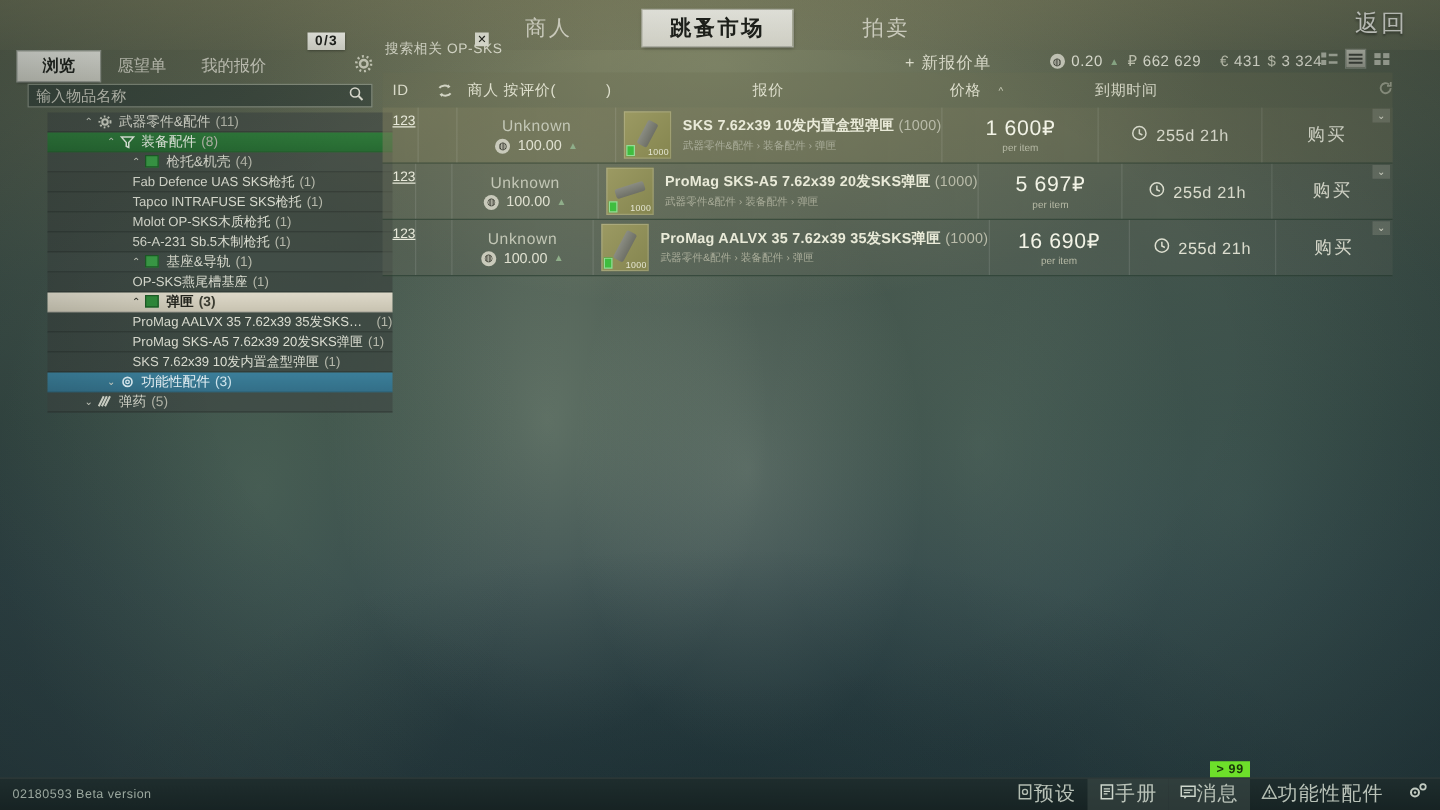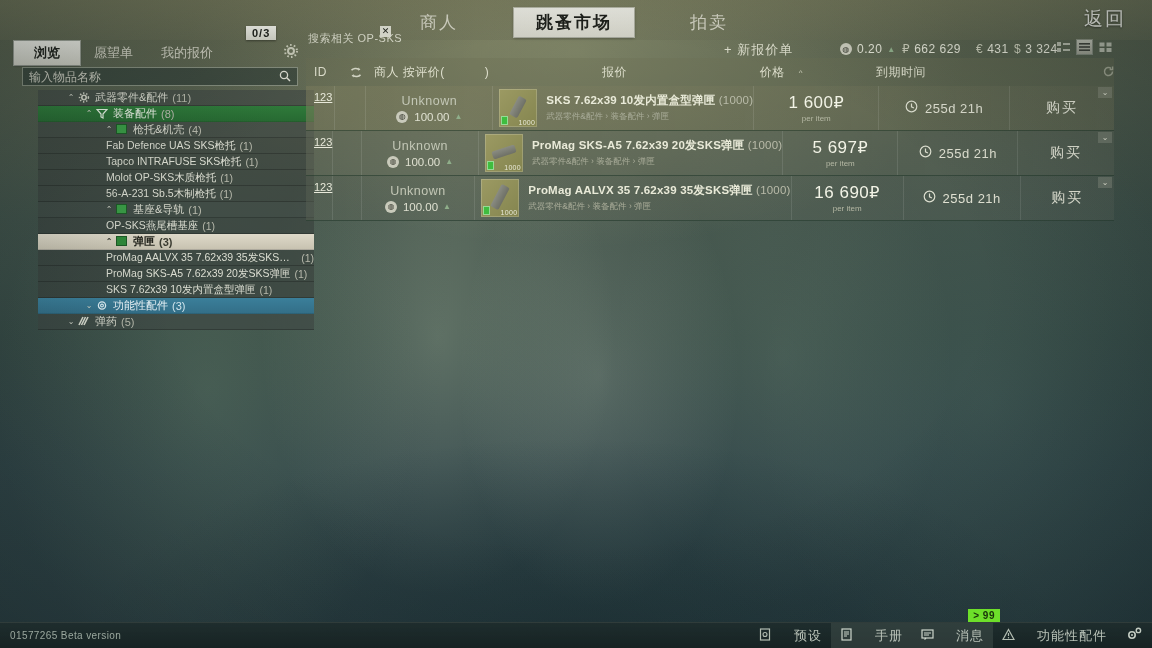--- a/index.html
+++ b/index.html
@@ -295,22 +295,22 @@
     border-top: 1px solid rgba(140,150,140,.22);
     display: flex; align-items: center;
   }
   .version {
     font-size: 10px; color: #9aa79e; padding-left: 10px; letter-spacing: .4px;
   }
   .bottom-right {
     margin-left: auto; display: flex; align-items: center; height: 26px;
   }
   .bb-item {
-    display: flex; align-items: center; gap: 22px; padding: 0 9px; height: 26px;
-    font-size: 13px; color: #b9c2b8; cursor: pointer; letter-spacing: 1px;
+    display: flex; align-items: center; gap: 0; padding: 0 9px; height: 26px;
+    font-size: 16px; color: #b9c2b8; cursor: pointer; letter-spacing: 1px;
   }
   .bb-item.boxed { background: rgba(70,84,80,.45); }
   .msg-badge {
     position: absolute; right: 152px; bottom: 26px;
     background: #6ddf2a; color: #18320a; font-size: 10px; font-weight: bold;
     padding: 0 5px; line-height: 13px; letter-spacing: .5px;
   }
   .settings-ico { padding: 0 10px; cursor: pointer; }
 </style>
 </head>
@@ -633,21 +633,21 @@
           <div class="cell c-buy">购买</div>
           <div class="row-chevron">⌄</div>
         </div>
       </div>
   </div>
 
   <div class="vignette"></div>
 
   <div class="msg-badge">&gt; 99</div>
   <div class="bottombar">
-    <div class="version">01577265 Beta version</div>
+    <div class="version">02180593 Beta version</div>
     <div class="bottom-right" id="bb-items">
         <div class="bb-item">
           <span><svg width="13" height="13" viewBox="0 0 13 13">
               <rect x="1.5" y="1" width="9" height="11" fill="none" stroke="#b2bcb1" stroke-width="1.2"></rect>
               <circle cx="6" cy="6.5" r="2" fill="none" stroke="#b2bcb1" stroke-width="1.1"></circle>
             </svg></span>
           <span>预设</span>
         </div>
         <div class="bb-item boxed">
           <span><svg width="13" height="13" viewBox="0 0 13 13">

